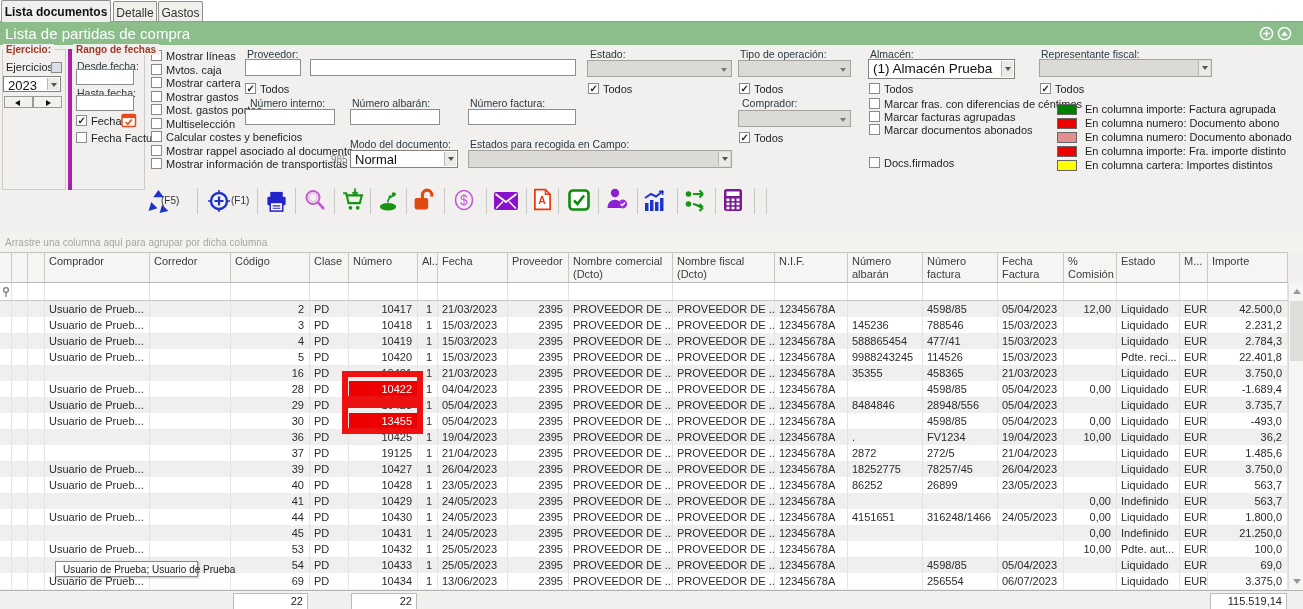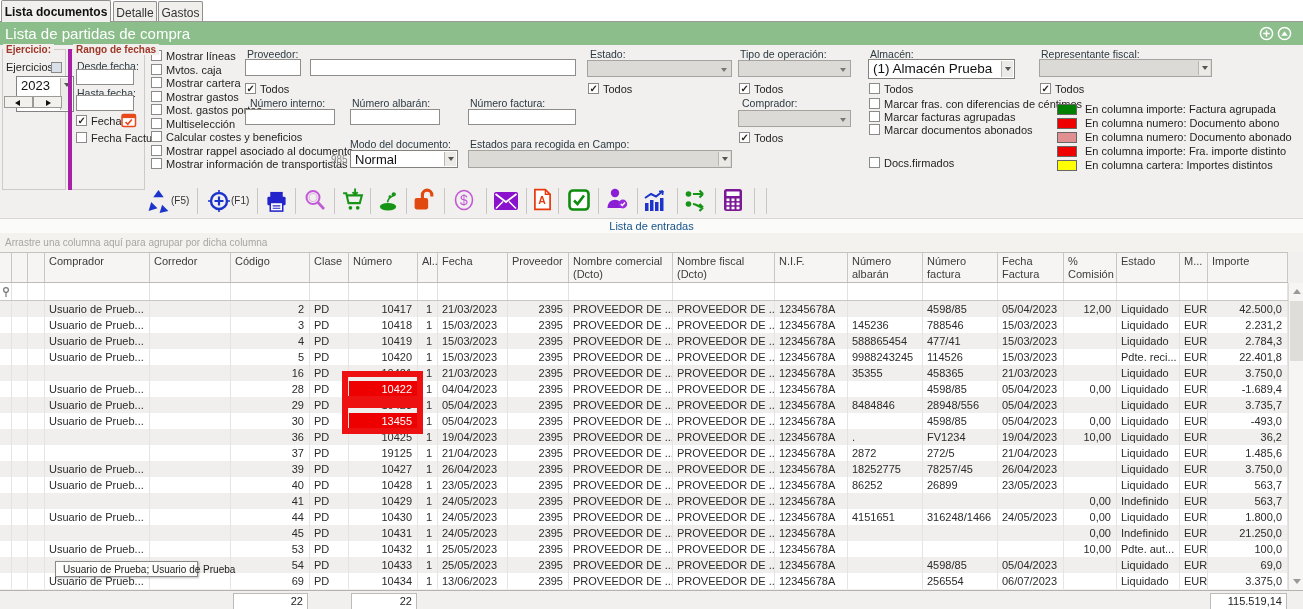--- a/index.html
+++ b/index.html
@@ -91,21 +91,21 @@
     <svg class="tcirc" style="left:1277px" viewBox="0 0 16 16">
         <circle cx="8" cy="8" r="6.5" fill="none" stroke="#fff" stroke-width="1.6"></circle>
         <path d="M4.5 10.5l3.5-5 3.5 5z" fill="#fff"></path>
       </svg>
   </div>
 
   <div class="gbox" style="left:2px;top:49px;width:64px;height:141px"></div>
   <span class="maroon" style="left:3px;top:44px">Ejercicio:</span>
   <span class="lbl" style="left:6px;top:61px">Ejercicios:</span>
   <span class="cb disab" style="left:51px;top:62px"></span>
-  <div class="combo" style="left:16px;top:76px;width:58px;height:36px">
+  <div class="combo" style="left:3px;top:76px;width:58px;height:16px">
     <span class="ctext">2023</span>
     <span class="cbtn">
         <span class="chev"></span>
       </span>
   </div>
   <div class="spin" style="left:4px;top:96px;width:58px">
     <div>
         <span class="tri l"></span>
       </div>
     <div>
@@ -242,21 +242,21 @@
     </div>
 
   <div id="toolbarwrap">
       <div class="ticon" style="left:146px;top:189px"><svg viewBox="0 0 24 24" width="25" height="25">
           <g fill="#1d34cc">
             <path d="M12 1l5 7h-10z"></path>
             <path d="M2.5 21l2.5-8.5 6 6z"></path>
             <path d="M21.5 21l-8.5 2 2.5-8z"></path>
           </g>
         </svg></div>
-      <div class="tlabel" style="left:171px;top:195px">(F5)</div>
+      <div class="tlabel" style="left:161px;top:195px">(F5)</div>
       <div class="ticon" style="left:207px;top:189px"><svg viewBox="0 0 24 24" width="24" height="24">
           <circle cx="12" cy="12" r="8" fill="none" stroke="#1d34cc" stroke-width="2.4"></circle>
           <path d="M12 7.5v9M7.5 12h9" stroke="#1d34cc" stroke-width="2.2"></path>
           <path d="M12 1v2.5M12 20.5V23M1 12h2.5M20.5 12H23" stroke="#1d34cc" stroke-width="1.6"></path>
         </svg></div>
       <div class="tlabel" style="left:231px;top:195px">(F1)</div>
       <div class="ticon" style="left:265px;top:190px"><svg viewBox="0 0 24 24" width="23" height="23">
           <rect x="5.5" y="2" width="13" height="6" fill="#2323cc"></rect>
           <rect x="2.5" y="7" width="19" height="9" rx="1.5" fill="#2323cc"></rect>
           <rect x="5.5" y="13" width="13" height="9" fill="#fff" stroke="#2323cc" stroke-width="1.6"></rect>
@@ -349,21 +349,20 @@
       <div class="sep" style="left:526px;top:188px;height:26px"></div>
       <div class="sep" style="left:558px;top:188px;height:26px"></div>
       <div class="sep" style="left:598px;top:188px;height:26px"></div>
       <div class="sep" style="left:637px;top:188px;height:26px"></div>
       <div class="sep" style="left:677px;top:188px;height:26px"></div>
       <div class="sep" style="left:715px;top:188px;height:26px"></div>
       <div class="sep" style="left:754px;top:188px;height:26px"></div>
       <div class="sep" style="left:766px;top:188px;height:26px"></div>
     </div>
 
-  <div id="entriesbar">Lista de entradas</div>
 
   <div id="ghead">
       <div class="hc" style="width:12px;flex:0 0 12px"></div>
       <div class="hc" style="width:16px;flex:0 0 16px"></div>
       <div class="hc" style="width:17px;flex:0 0 17px"></div>
       <div class="hc" style="width:105px;flex:0 0 105px">Comprador</div>
       <div class="hc" style="width:81px;flex:0 0 81px">Corredor</div>
       <div class="hc" style="width:79px;flex:0 0 79px">Código</div>
       <div class="hc" style="width:39px;flex:0 0 39px">Clase</div>
       <div class="hc" style="width:69px;flex:0 0 69px">Número</div>

